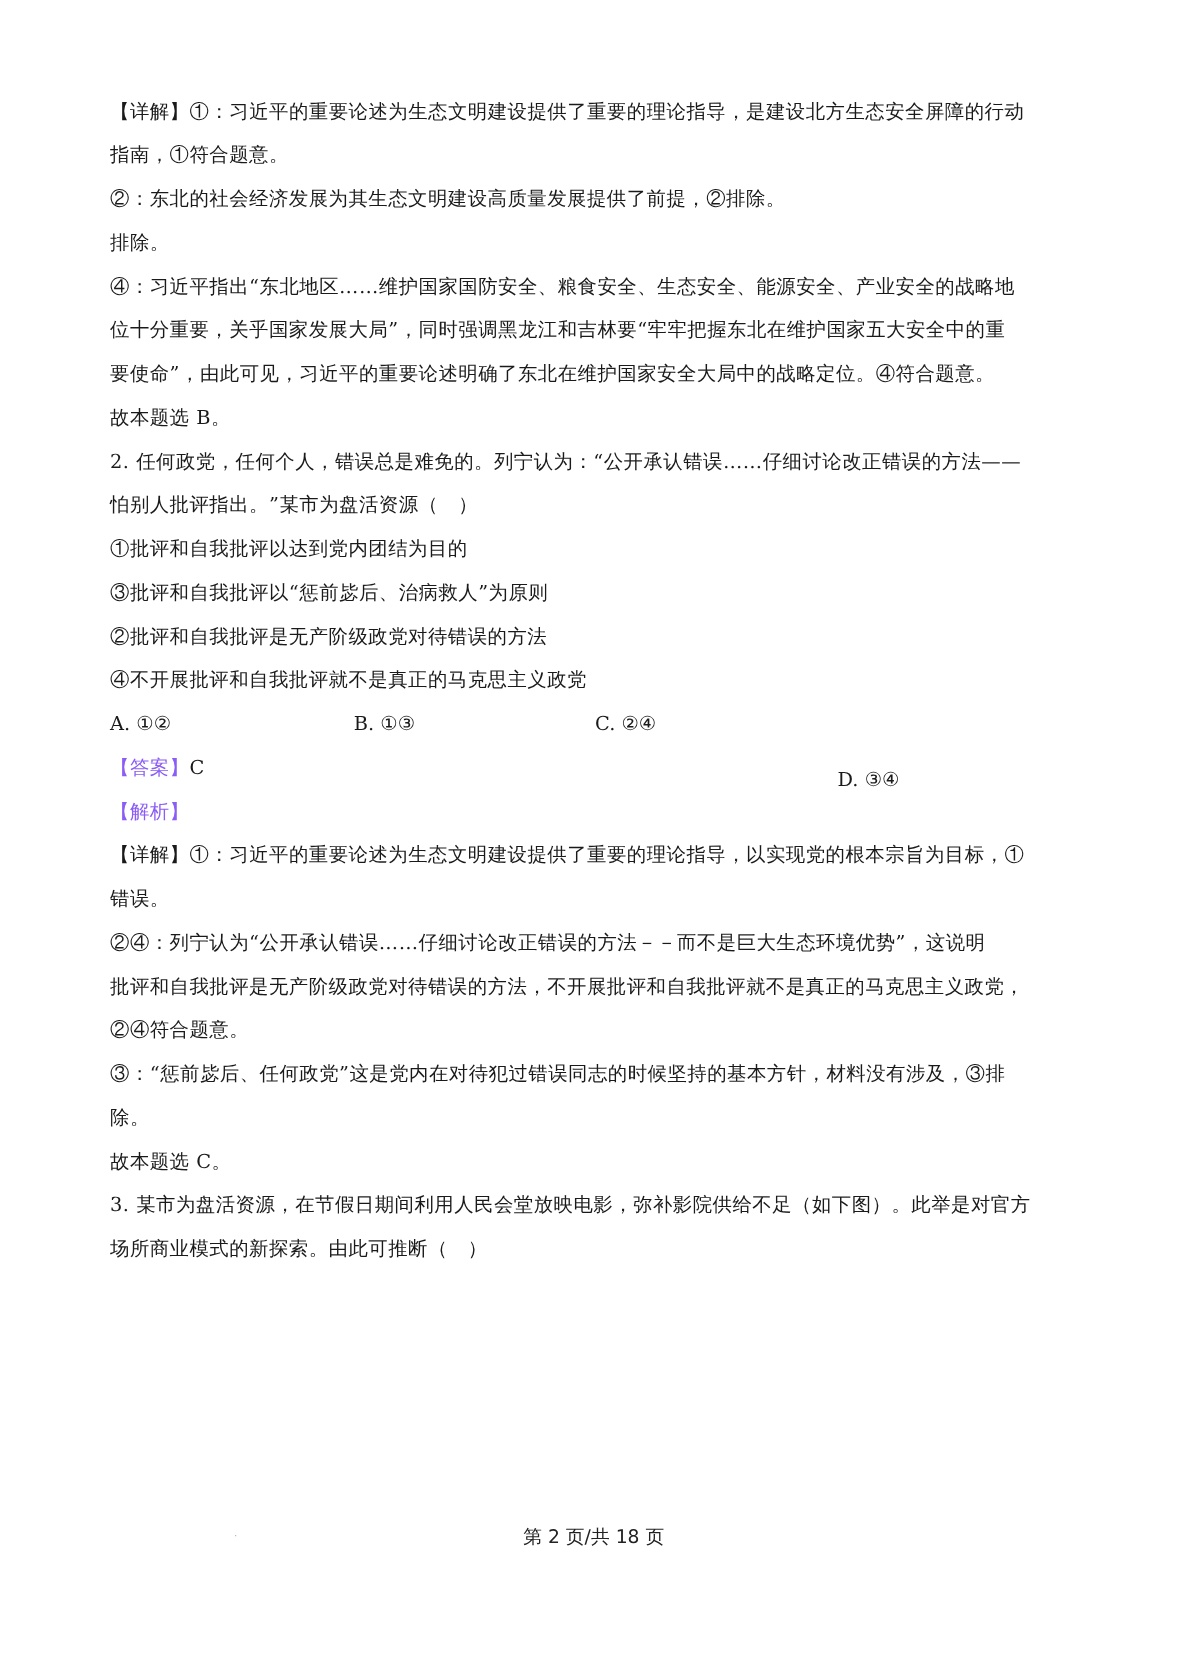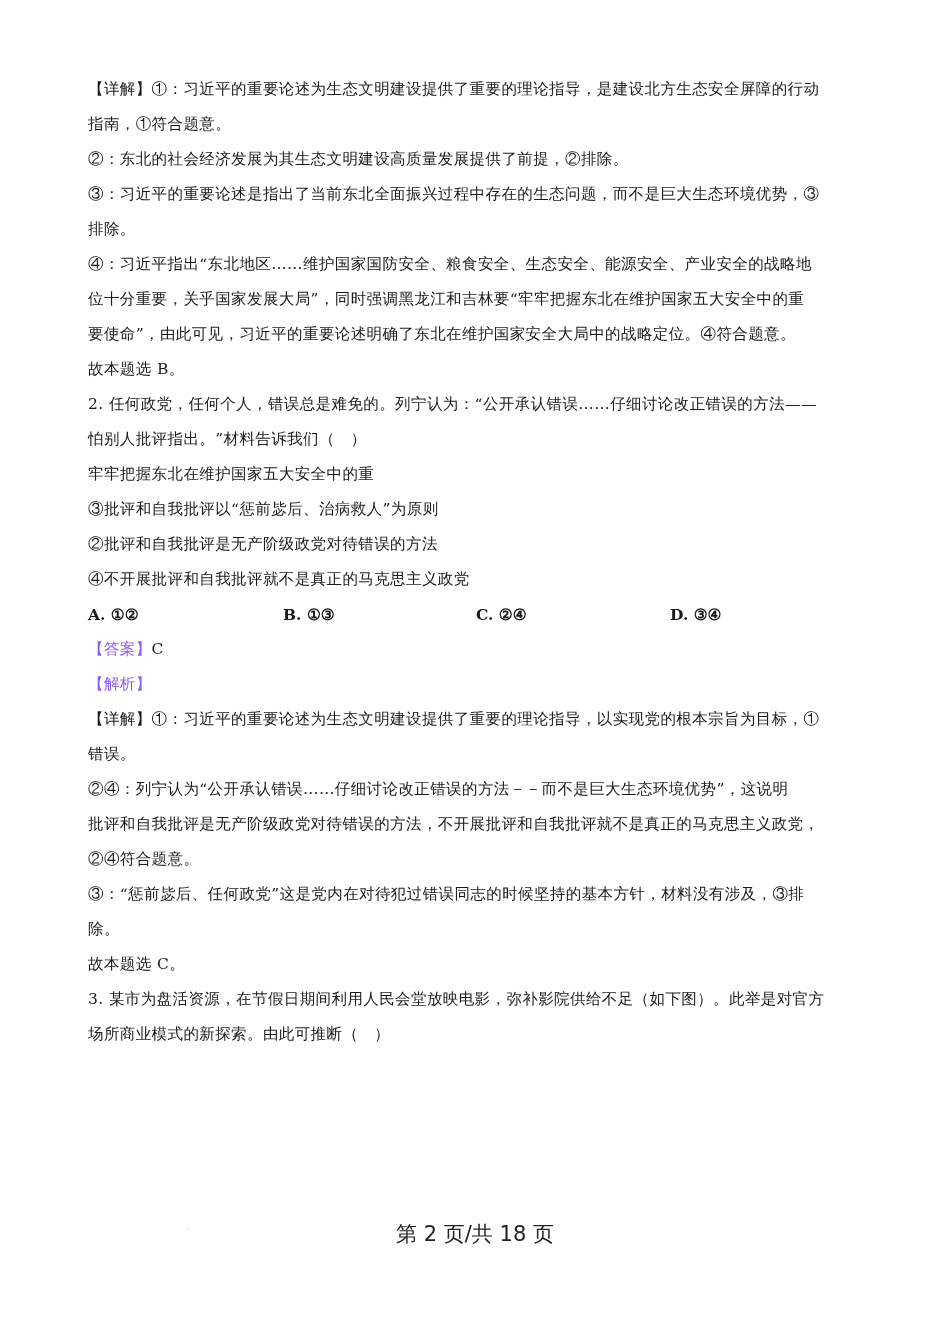--- a/index.html
+++ b/index.html
@@ -44,29 +44,28 @@
     .options {
       position: relative;
       height: 35px;
       font-size: 15.5px;
       line-height: 35px;
     }
     .option {
       position: absolute;
       top: 0;
       white-space: nowrap;
-      font-weight: bold;
     }
     .footer {
       position: absolute;
       top: 1220px;
       left: 0;
       width: 950px;
       text-align: center;
-      font-size: 21px;
+      font-size: 15px;
       color: #222;
       font-family: "DejaVu Sans", "Liberation Sans", sans-serif;
     }
     .footer-dot {
       position: absolute;
       left: 188px;
       top: 1228px;
       width: 1px;
       height: 1px;
       background: #bbb;
@@ -74,40 +73,39 @@
   </style>
 </head>
 <body>
 
 <div class="page">
   <div class="content">
 
     <div class="line"><span class="label-black">【详解】</span><span>①：习近平的重要论述为生态文明建设提供了重要的理论指导，是建设北方生态安全屏障的行动</span></div>
     <div class="line">指南，①符合题意。</div>
     <div class="line">②：东北的社会经济发展为其生态文明建设高质量发展提供了前提，②排除。</div>
-    <div class="line">③：习近平的重要论述是指出了当前东北全面振兴过程中存在的生态问题，而不是巨大生态环境优势，③</div>
     <div class="line">排除。</div>
     <div class="line">④：习近平指出“东北地区……维护国家国防安全、粮食安全、生态安全、能源安全、产业安全的战略地</div>
     <div class="line">位十分重要，关乎国家发展大局”，同时强调黑龙江和吉林要“牢牢把握东北在维护国家五大安全中的重</div>
     <div class="line">要使命”，由此可见，习近平的重要论述明确了东北在维护国家安全大局中的战略定位。④符合题意。</div>
     <div class="line">故本题选 B。</div>
 
     <div class="line">2. 任何政党，任何个人，错误总是难免的。列宁认为：“公开承认错误……仔细讨论改正错误的方法——</div>
-    <div class="line">怕别人批评指出。”材料告诉我们（　）</div>
+    <div class="line">怕别人批评指出。”某市为盘活资源（　）</div>
 
-    <div class="line">牢牢把握东北在维护国家五大安全中的重</div>
+    <div class="line">①批评和自我批评以达到党内团结为目的</div>
     <div class="line">③批评和自我批评以“惩前毖后、治病救人”为原则</div>
     <div class="line">②批评和自我批评是无产阶级政党对待错误的方法</div>
     <div class="line">④不开展批评和自我批评就不是真正的马克思主义政党</div>
 
     <div class="options">
       <span class="option" style="left:0px;">A. ①②</span>
       <span class="option" style="left:195px;">B. ①③</span>
       <span class="option" style="left:388px;">C. ②④</span>
-      <span class="option" style="left:582px;">D. ③④</span>
+      <span class="option" style="left:582px;margin-top:45px;">D. ③④</span>
     </div>
 
     <div class="line"><span class="label-blue">【答案】</span><span>C</span></div>
 
     <div class="line"><span class="label-blue">【解析】</span></div>
 
     <div class="line"><span class="label-black">【详解】</span><span>①：习近平的重要论述为生态文明建设提供了重要的理论指导，以实现党的根本宗旨为目标，①</span></div>
     <div class="line">错误。</div>
     <div class="line">②④：列宁认为“公开承认错误……仔细讨论改正错误的方法－－而不是巨大生态环境优势”，这说明</div>
     <div class="line">批评和自我批评是无产阶级政党对待错误的方法，不开展批评和自我批评就不是真正的马克思主义政党，</div>

